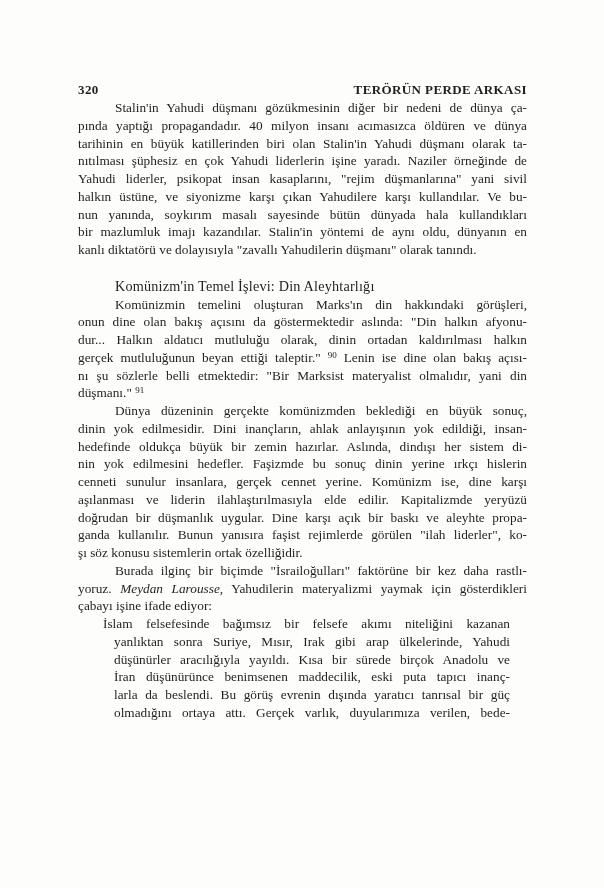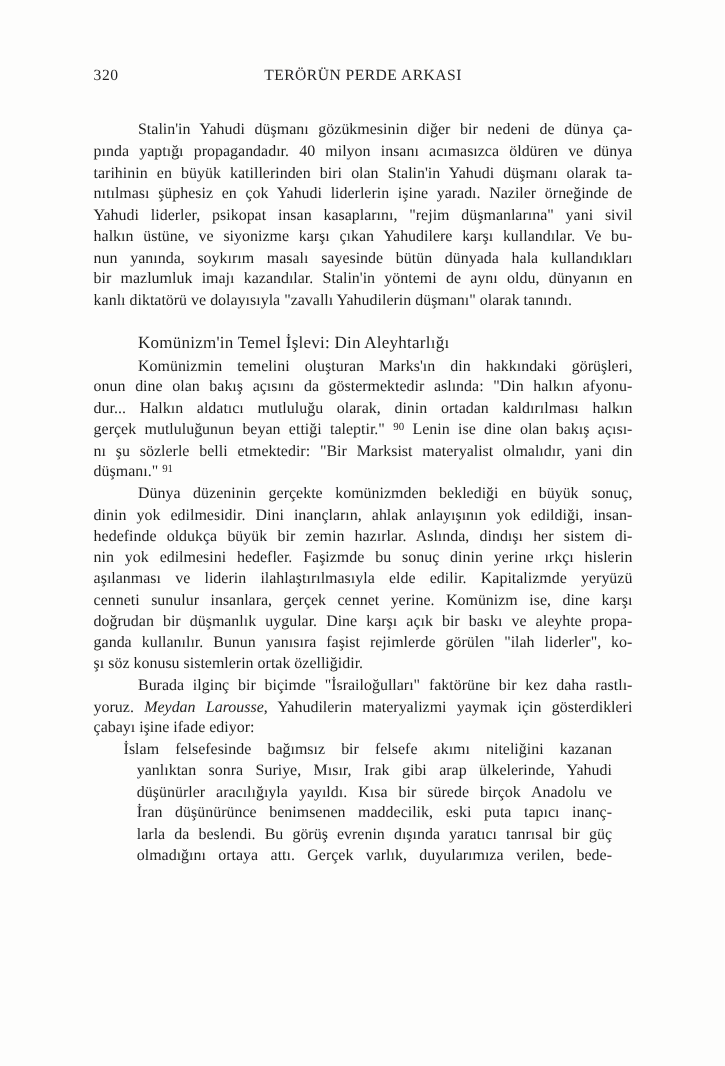--- a/index.html
+++ b/index.html
@@ -13,36 +13,37 @@
   .sheet {
     position: relative;
     width: 604px;
     height: 888px;
     background: #fdfdfc;
     font-family: "Liberation Serif", "DejaVu Serif", serif;
     color: #1f1f1f;
   }
   .running-head {
     position: absolute;
-    top: 55px;
+    top: 82px;
     left: 78px;
     width: 449px;
     height: 16px;
     font-size: 13px;
     line-height: 15px;
     letter-spacing: 0.4px;
+    font-weight: bold;
   }
   .page-number {
     position: absolute;
     left: 0;
     top: 0;
   }
   .running-title {
     display: block;
-    text-align: center;
+    text-align: right;
   }
   .text-block {
     position: absolute;
     top: 99px;
     left: 78px;
     width: 449px;
     font-size: 13.3px;
     line-height: 17.75px;
   }
   .para, .quote { margin: 0; padding: 0; }
@@ -103,22 +104,22 @@
         <div class="line">dur... Halkın aldatıcı mutluluğu olarak, dinin ortadan kaldırılması halkın</div>
         <div class="line">gerçek mutluluğunun beyan ettiği taleptir." <sup class="fnref">90</sup> Lenin ise dine olan bakış açısı-</div>
         <div class="line">nı şu sözlerle belli etmektedir: "Bir Marksist materyalist olmalıdır, yani din</div>
         <div class="line last">düşmanı." <sup class="fnref">91</sup></div>
       </div>
       <div class="para">
         <div class="line first">Dünya düzeninin gerçekte komünizmden beklediği en büyük sonuç,</div>
         <div class="line">dinin yok edilmesidir. Dini inançların, ahlak anlayışının yok edildiği, insan-</div>
         <div class="line">hedefinde oldukça büyük bir zemin hazırlar. Aslında, dindışı her sistem di-</div>
         <div class="line">nin yok edilmesini hedefler. Faşizmde bu sonuç dinin yerine ırkçı hislerin</div>
+        <div class="line">cenneti sunulur insanlara, gerçek cennet yerine. Komünizm ise, dine karşı</div>
         <div class="line">aşılanması ve liderin ilahlaştırılmasıyla elde edilir. Kapitalizmde yeryüzü</div>
-        <div class="line">cenneti sunulur insanlara, gerçek cennet yerine. Komünizm ise, dine karşı</div>
         <div class="line">doğrudan bir düşmanlık uygular. Dine karşı açık bir baskı ve aleyhte propa-</div>
         <div class="line">ganda kullanılır. Bunun yanısıra faşist rejimlerde görülen "ilah liderler", ko-</div>
         <div class="line last">şı söz konusu sistemlerin ortak özelliğidir.</div>
       </div>
       <div class="para">
         <div class="line first">Burada ilginç bir biçimde "İsrailoğulları" faktörüne bir kez daha rastlı-</div>
         <div class="line">yoruz. <i>Meydan Larousse</i>, Yahudilerin materyalizmi yaymak için gösterdikleri</div>
         <div class="line last">çabayı işine ifade ediyor:</div>
       </div>
       <div class="quote">

